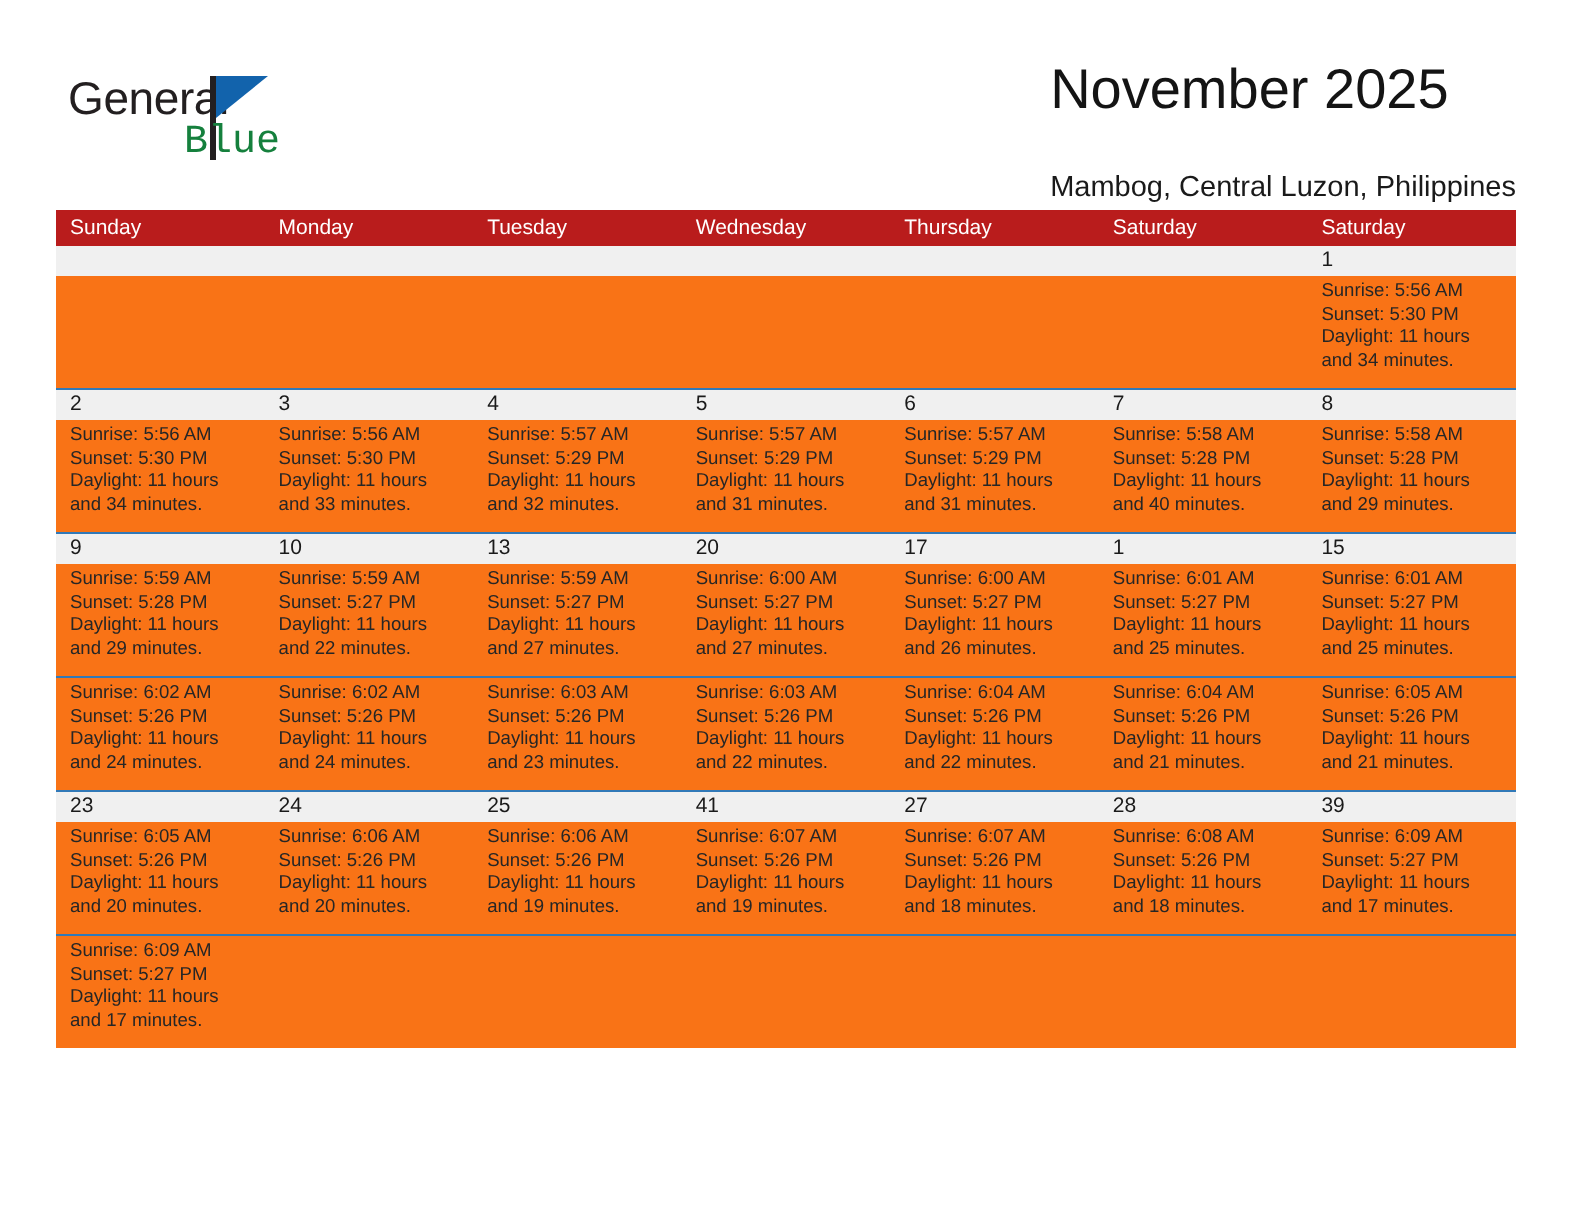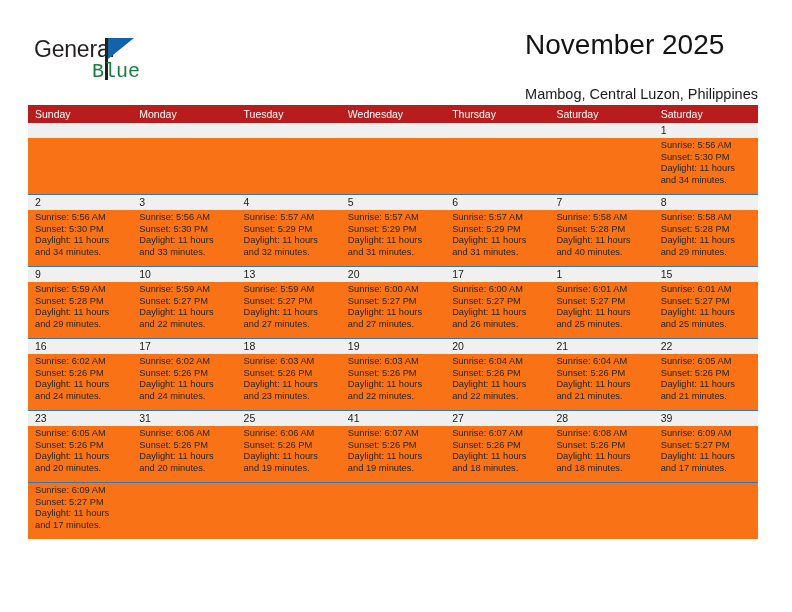--- a/index.html
+++ b/index.html
@@ -317,29 +317,20 @@
             </div>
             <div class="daybody">
               <div class="evline">Sunrise: 6:01 AM</div>
               <div class="evline">Sunset: 5:27 PM</div>
               <div class="evline">Daylight: 11 hours</div>
               <div class="evline">and 25 minutes.</div>
             </div>
           </div>
         </div>
         <div class="week">
-          <div class="daynum-band">
-            <div class="daynum">16</div>
-            <div class="daynum">17</div>
-            <div class="daynum">18</div>
-            <div class="daynum">19</div>
-            <div class="daynum">20</div>
-            <div class="daynum">21</div>
-            <div class="daynum">22</div>
-          </div>
           <div class="body-band">
             <div class="daybody">
               <div class="evline">Sunrise: 6:02 AM</div>
               <div class="evline">Sunset: 5:26 PM</div>
               <div class="evline">Daylight: 11 hours</div>
               <div class="evline">and 24 minutes.</div>
             </div>
             <div class="daybody">
               <div class="evline">Sunrise: 6:02 AM</div>
               <div class="evline">Sunset: 5:26 PM</div>
@@ -374,21 +365,21 @@
               <div class="evline">Sunrise: 6:05 AM</div>
               <div class="evline">Sunset: 5:26 PM</div>
               <div class="evline">Daylight: 11 hours</div>
               <div class="evline">and 21 minutes.</div>
             </div>
           </div>
         </div>
         <div class="week">
           <div class="daynum-band">
             <div class="daynum">23</div>
-            <div class="daynum">31</div>
+            <div class="daynum">24</div>
             <div class="daynum">25</div>
             <div class="daynum">41</div>
             <div class="daynum">27</div>
             <div class="daynum">28</div>
             <div class="daynum">39</div>
           </div>
           <div class="body-band">
             <div class="daybody">
               <div class="evline">Sunrise: 6:05 AM</div>
               <div class="evline">Sunset: 5:26 PM</div>

